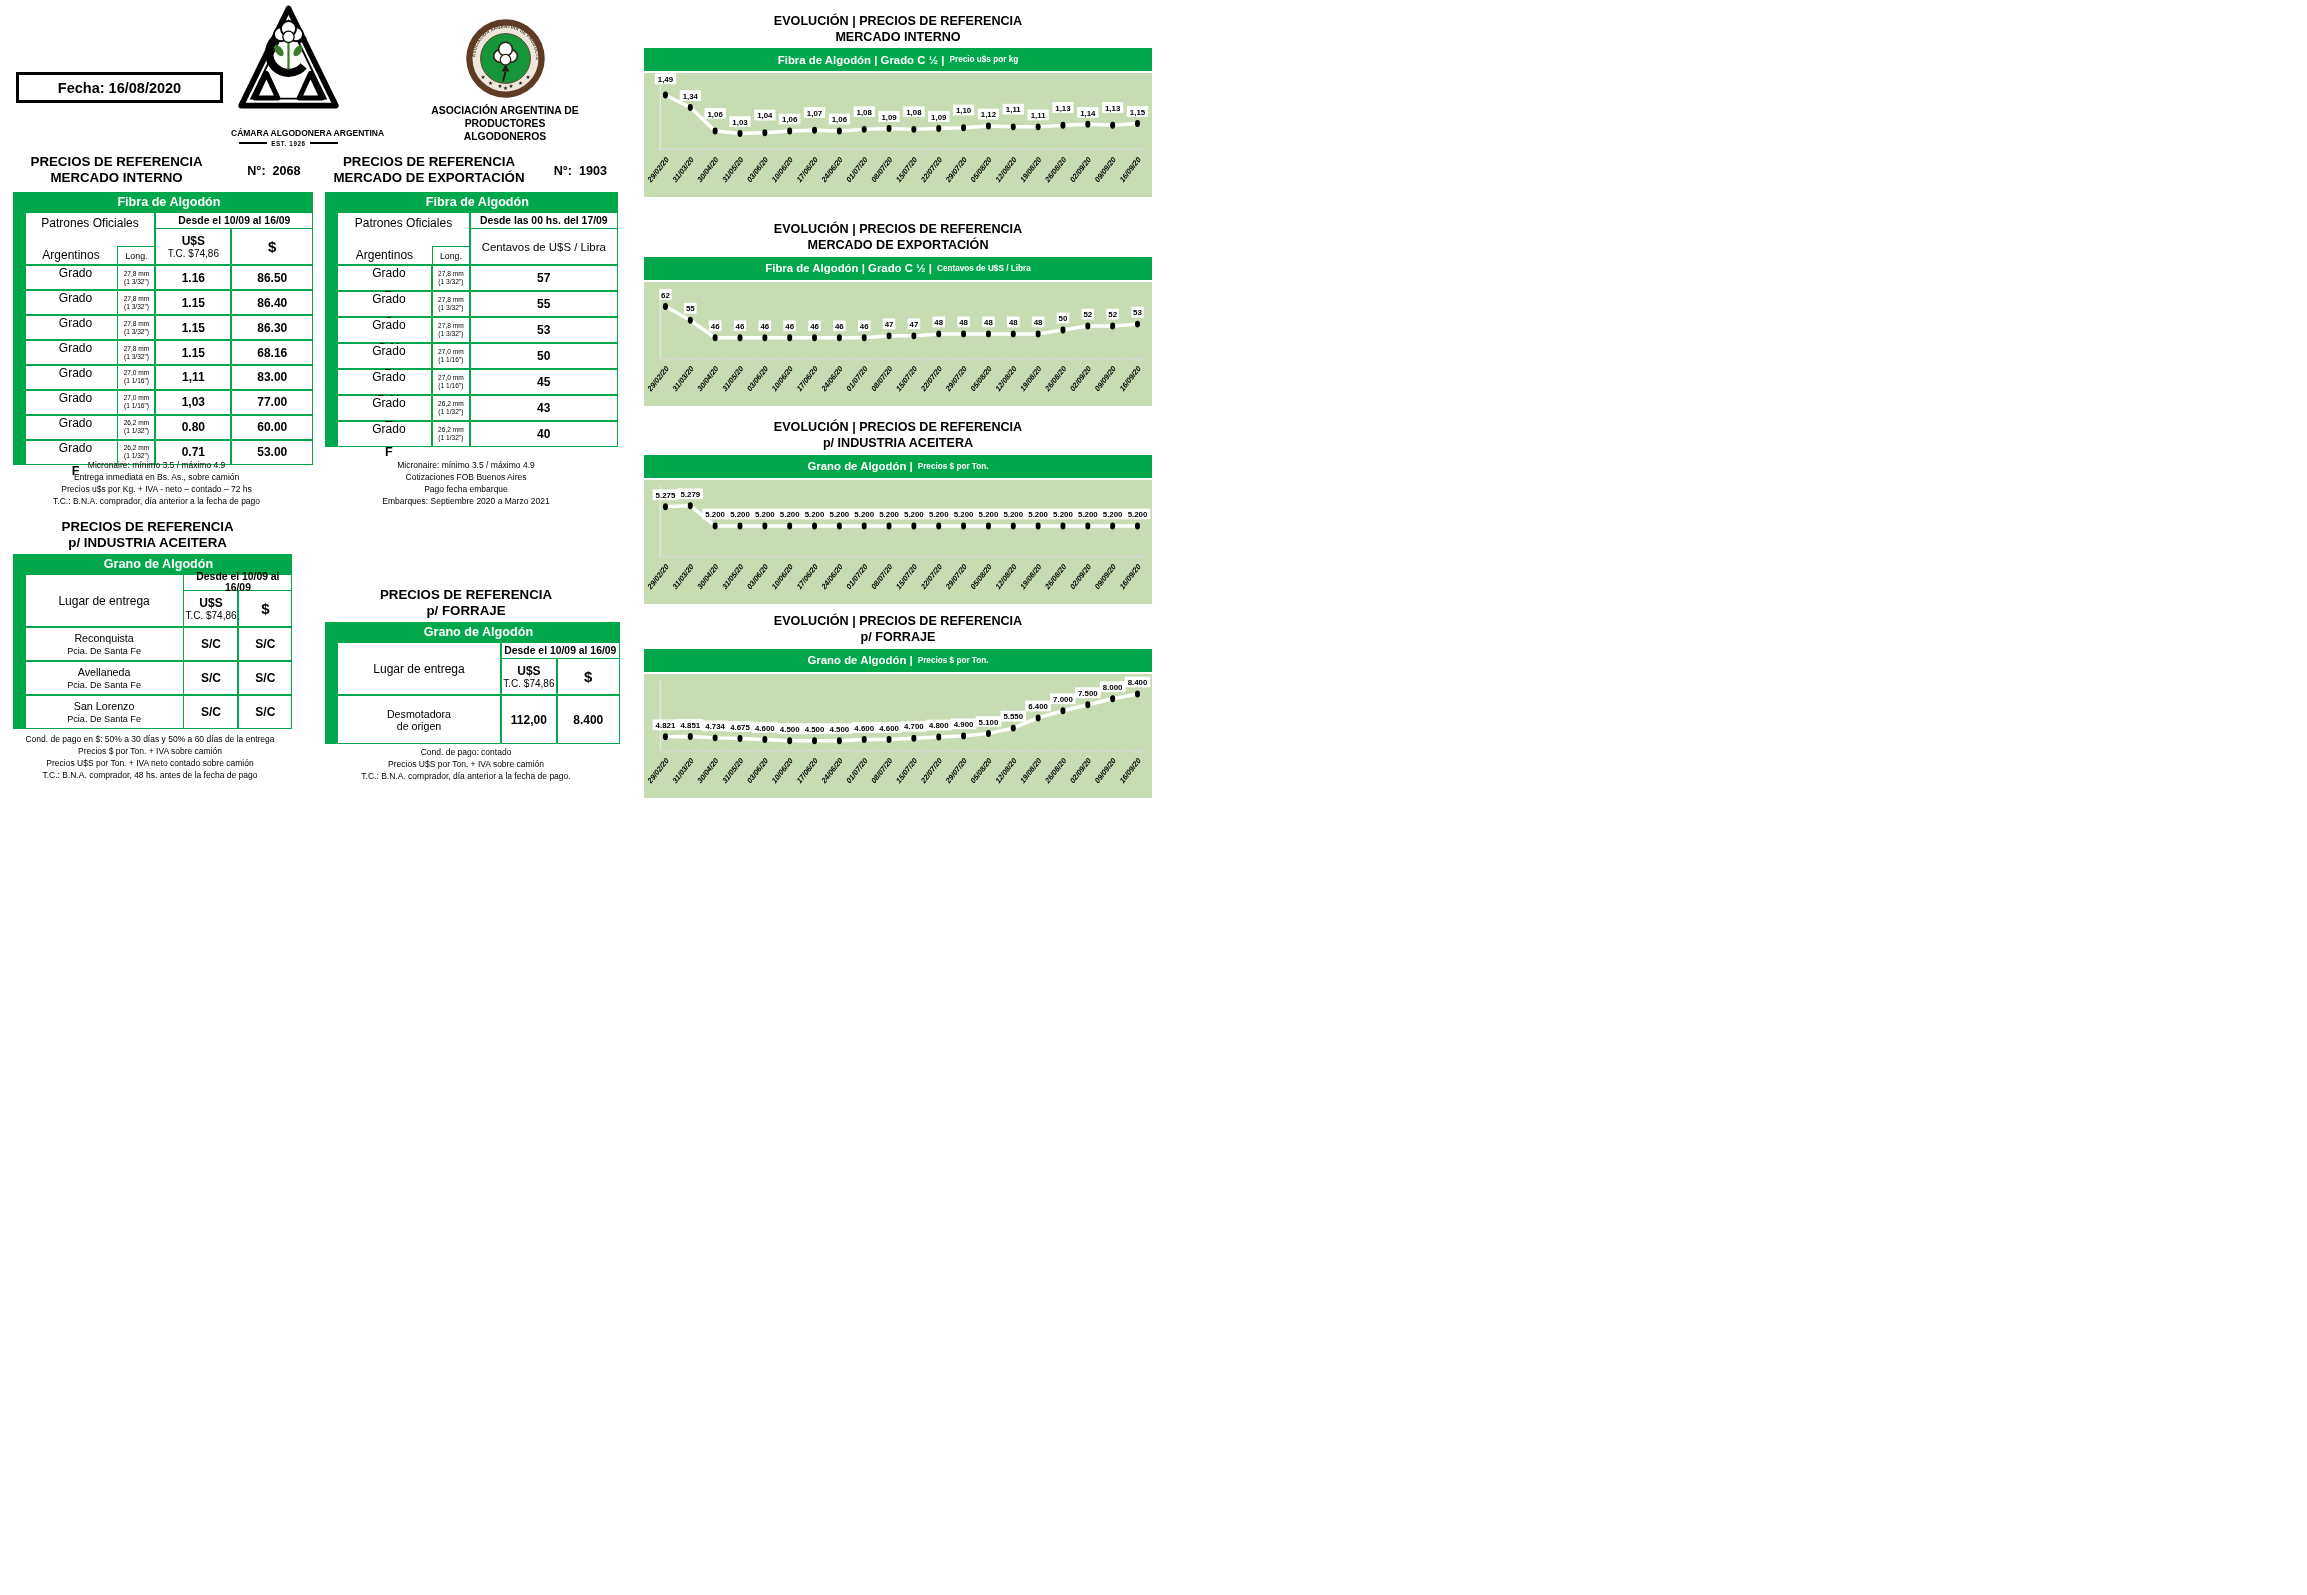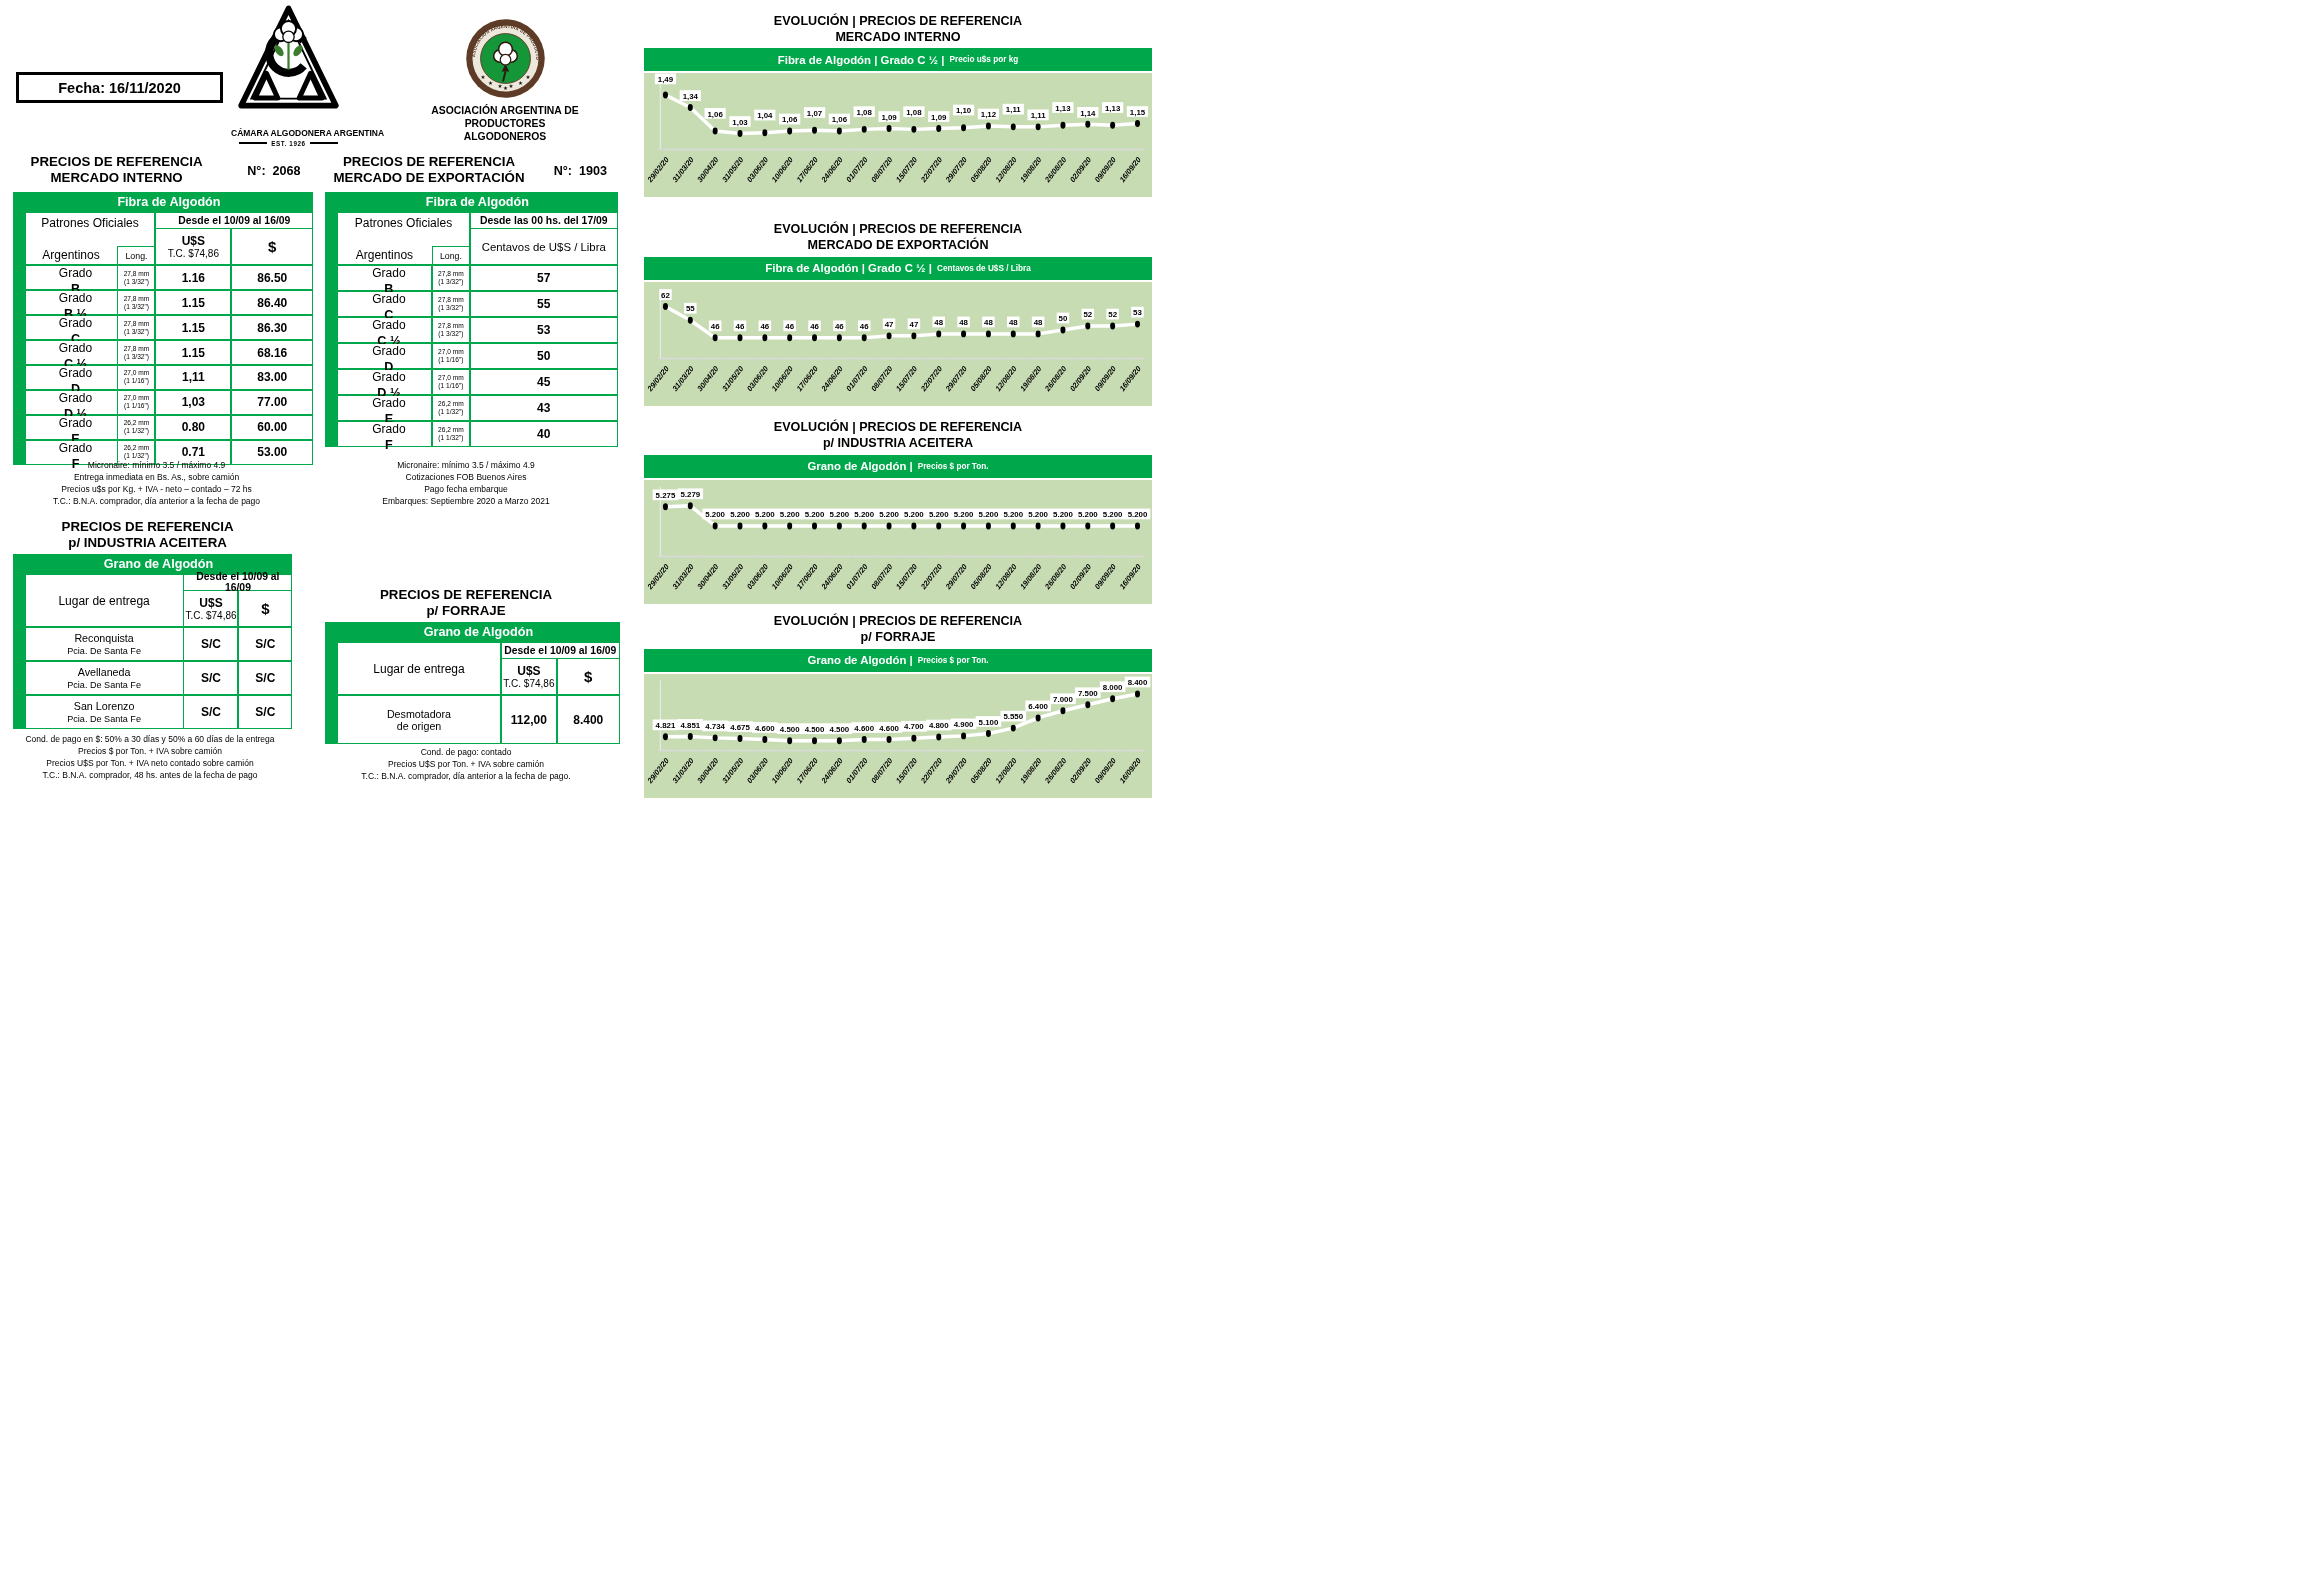--- a/index.html
+++ b/index.html
@@ -28,21 +28,21 @@
         text-align:center;font-size:10px;}
   .bar-cell{background:#00A84B;color:#fff;font-weight:bold;font-size:12.6px;justify-content:center;}
   .patrones-cell{position:relative;font-size:12px;justify-content:space-between;padding:3.8px 0 0 0;}
   .patrones-l2{position:absolute;left:0;bottom:2.5px;width:calc(100% - 38px);font-size:12px;}
   .long-box{position:absolute;right:0;bottom:0;width:36px;height:17px;border-left:1.9px solid #00A84B;
             border-top:1.9px solid #00A84B;display:flex;align-items:center;justify-content:center;font-size:8.8px;background:#fff;}
   .desde-cell{font-weight:bold;font-size:10.4px;}
   .usd-hdr .l1{font-weight:bold;font-size:12px;}
   .usd-hdr .l2{font-size:10px;}
   .peso-hdr{font-size:15px;font-weight:bold;}
-  .grade-cell{gap:2px;font-size:12px;justify-content:flex-start;padding-left:8.8px;}
+  .grade-cell{gap:9px;font-size:12px;justify-content:flex-start;padding-left:8.8px;}
   .grade-cell b{font-size:12.6px;}
   .mm-cell{font-size:6.6px;line-height:8px;}
   .val-cell{font-weight:bold;font-size:12px;}
   .place-cell .l1{font-size:10.7px;}
   .place-cell .l2{font-size:9.1px;margin-top:1.9px;}
   .notes{position:absolute;text-align:center;font-size:8.5px;line-height:12px;}
   
   .chart-block{position:absolute;left:644px;width:508px;}
   .chart-title{text-align:center;font-size:12.6px;font-weight:bold;line-height:16px;}
   .chart-bar{margin-top:3.8px;height:23px;background:#00A84B;color:#fff;display:flex;align-items:center;
@@ -51,21 +51,21 @@
   .cb-sub{font-size:8.2px;font-weight:bold;}
   .chart-plot{margin-top:1.9px;background:#C8DCB4;}
   .chart-plot svg{display:block;}
 </style>
 </head>
 <body>
 
 <div class="page">
 
   <div class="fecha-box">
-    <span>Fecha: 16/11/2020</span>
+    <span>Fecha: 16/08/2020</span>
   </div>
 
   <div class="caa">
     <svg width="101" height="106" viewBox="0 0 160 168">
       <path d="M80 7 L155 161 L5 161 Z" fill="#fff" stroke="#000" stroke-width="9" stroke-linejoin="round"></path>
       <path d="M80 27 L139 150 L21 150 Z" fill="none" stroke="#000" stroke-width="3"></path>
       <path d="M104 58 A31 31 0 1 0 104 98" fill="none" stroke="#000" stroke-width="13"></path>
       <path d="M27 149 L63 149 L45 110 Z" fill="#fff" stroke="#000" stroke-width="8" stroke-linejoin="round"></path>
       <path d="M97 149 L133 149 L115 110 Z" fill="#fff" stroke="#000" stroke-width="8" stroke-linejoin="round"></path>
       <line x1="80" y1="60" x2="80" y2="104" stroke="#3a7d2c" stroke-width="3.5"></line>

